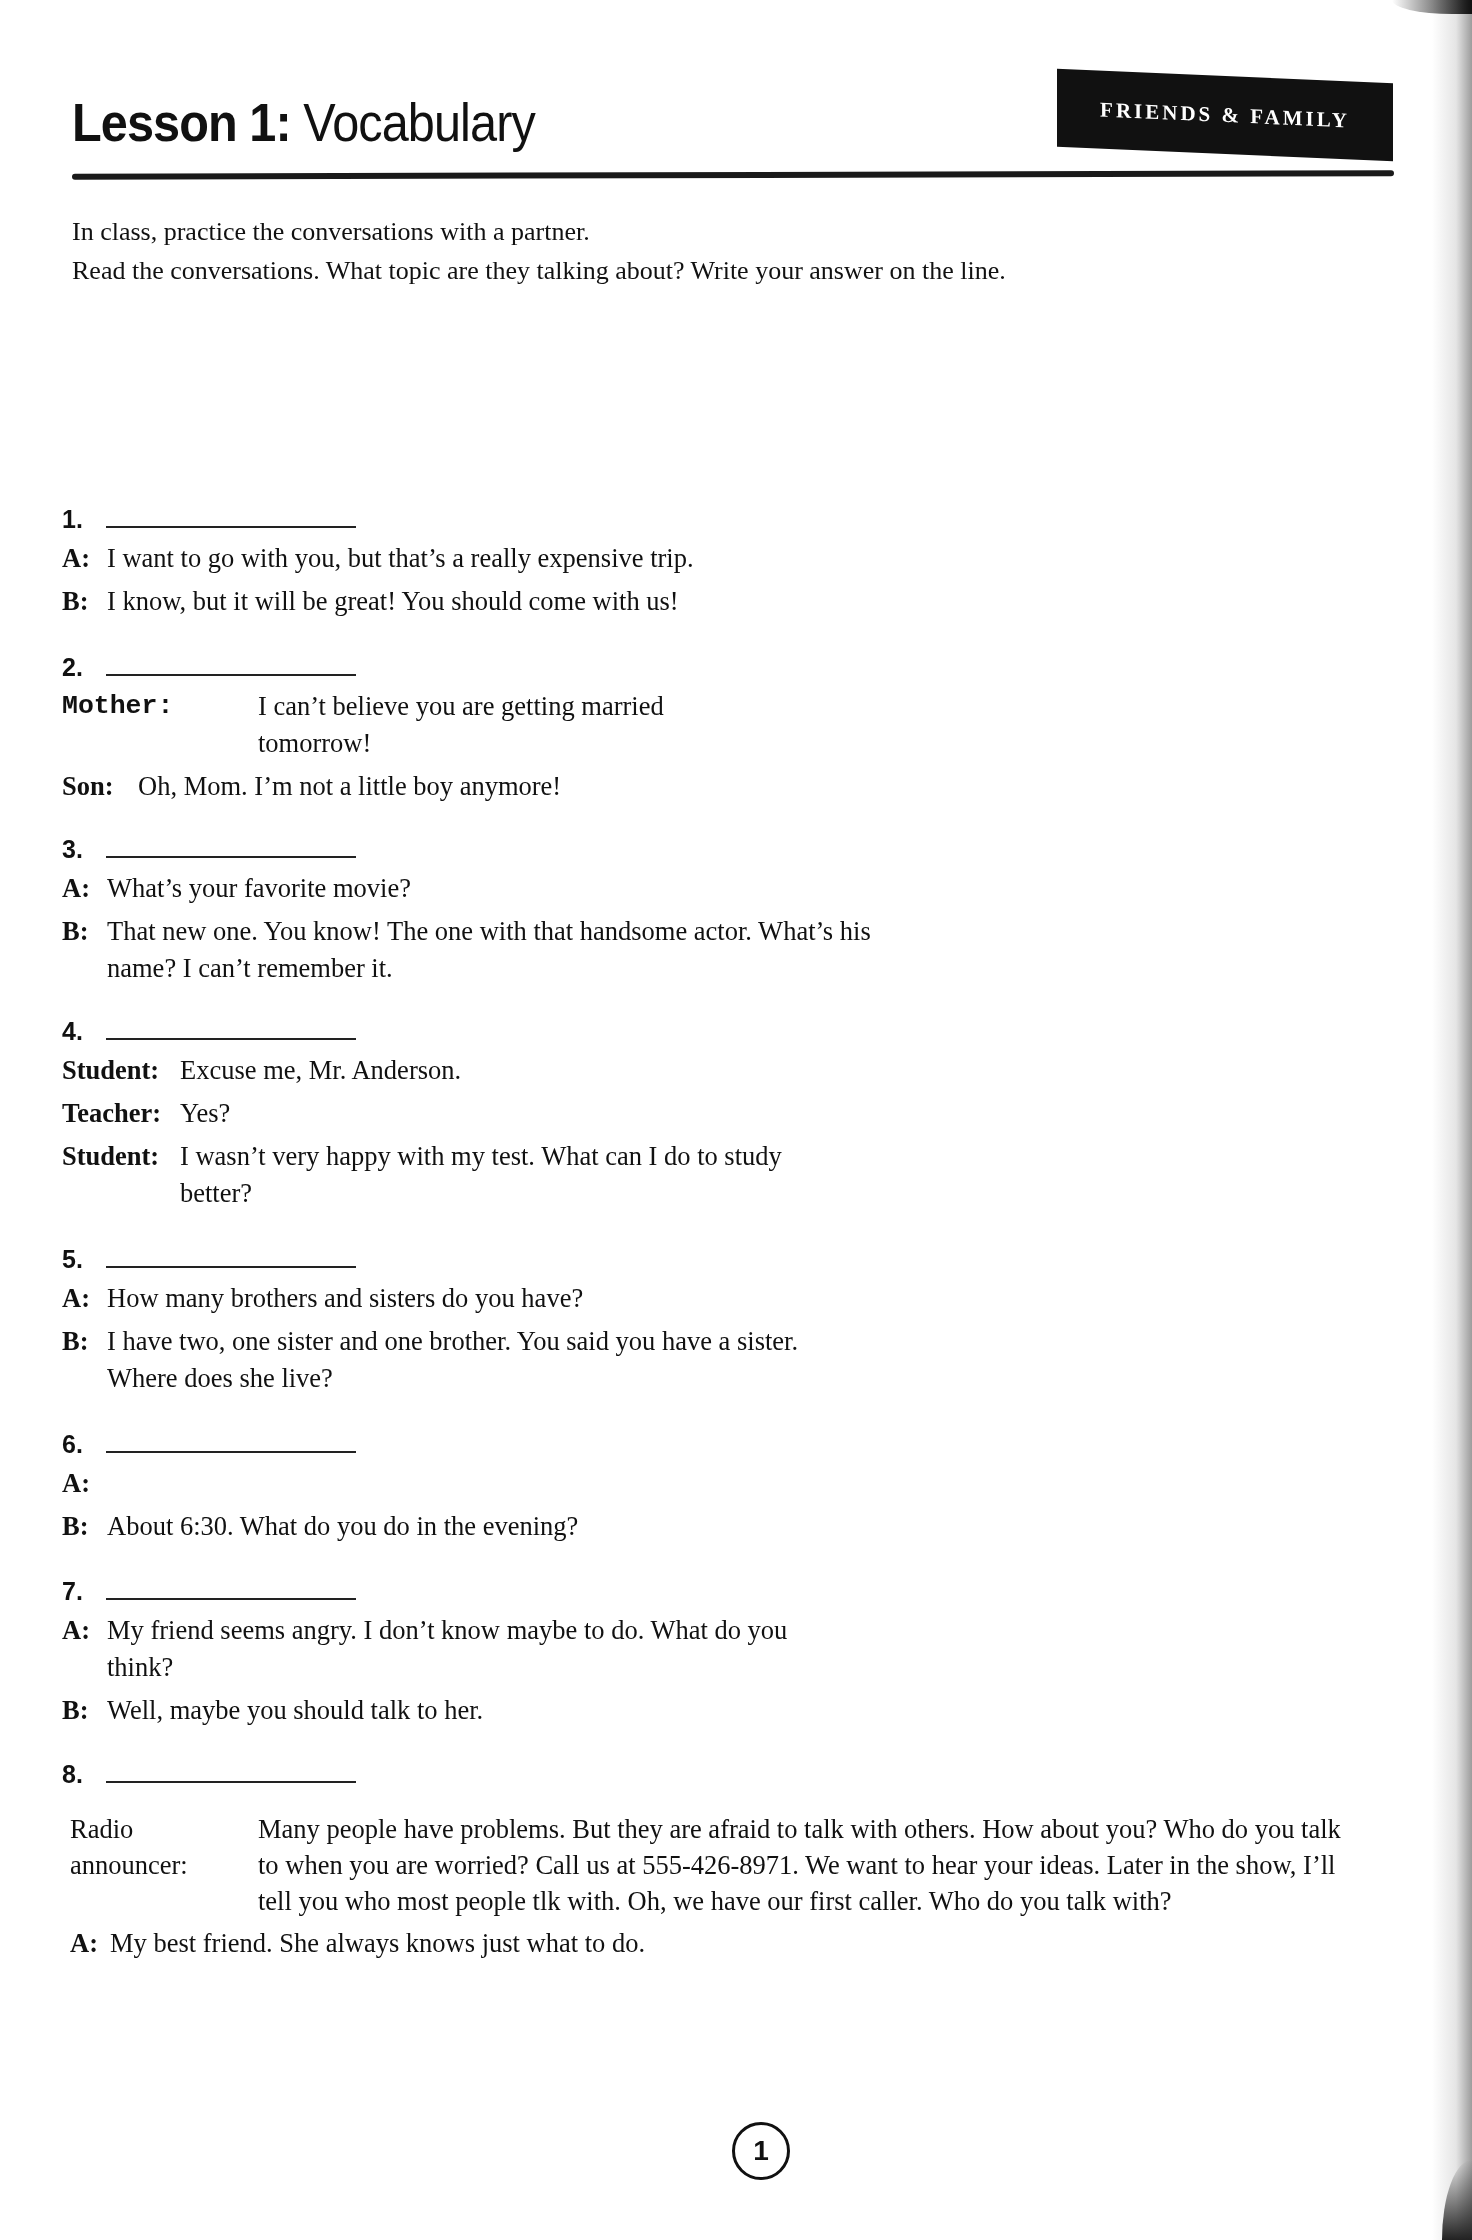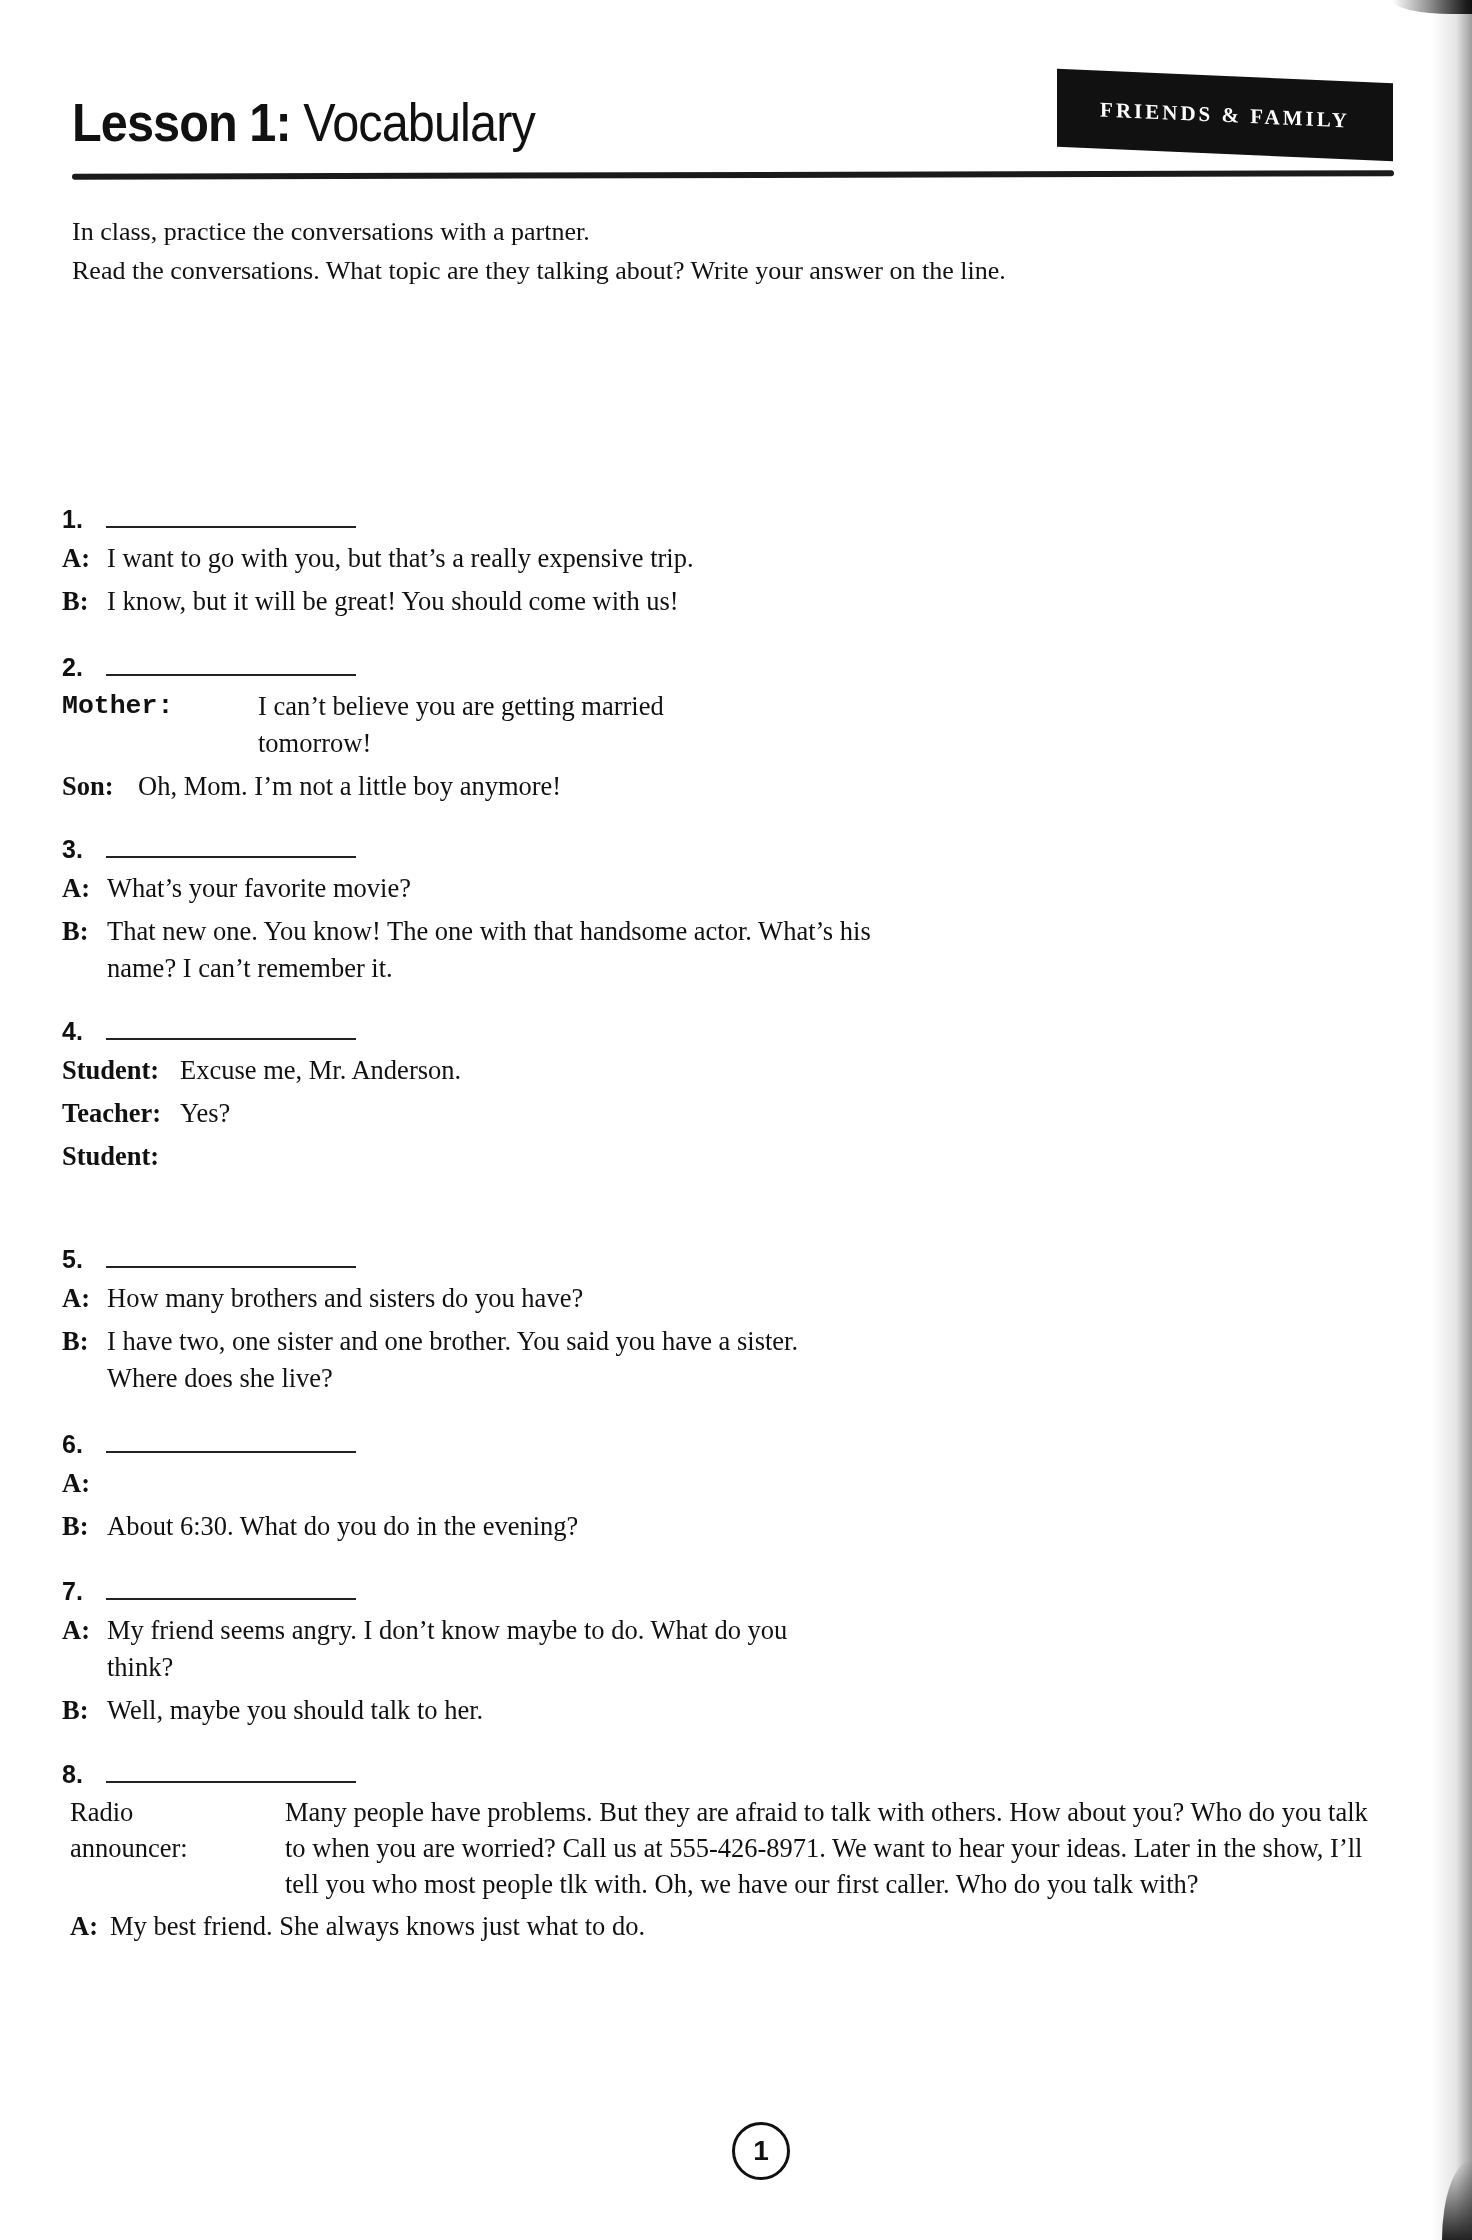--- a/index.html
+++ b/index.html
@@ -166,20 +166,21 @@
     <div class="line">
       <span class="speaker md">Student:</span>
       <span class="speech">Excuse me, Mr. Anderson.</span>
     </div>
     <div class="line">
       <span class="speaker md">Teacher:</span>
       <span class="speech">Yes?</span>
     </div>
     <div class="line">
       <span class="speaker md">Student:</span>
+      <span class="speech" style="width:640px;">I wasn’t very happy with my test. What can I do to study better?</span>
     </div>
   </div>
 
   <div class="item" style="top:1240px;">
     <div class="item-head">
       <span class="item-num">5.</span>
       <span class="answer-line"></span>
     </div>
     <div class="line">
       <span class="speaker sm">A:</span>
@@ -218,21 +219,21 @@
       <span class="speaker sm">B:</span>
       <span class="speech">Well, maybe you should talk to her.</span>
     </div>
   </div>
 
   <div class="item" style="top:1755px;">
     <div class="item-head">
       <span class="item-num">8.</span>
       <span class="answer-line"></span>
     </div>
-    <div class="line" style="margin-top:5px; line-height:36px;gap:27px;">
+    <div class="line" style="margin-top:22px; line-height:36px;">
       <span class="speaker" style="width:196px; font-weight:normal; padding-left:8px; box-sizing:border-box;">
         <span style="display:block;">Radio</span>
         <span style="display:block;">announcer:</span>
       </span>
       <span class="speech w-wide">Many people have problems. But they are afraid to talk with others. How about you? Who do you talk to when you are worried? Call us at 555-426-8971. We want to hear your ideas. Later in the show, I’ll tell you who most people tlk with. Oh, we have our first caller. Who do you talk with?</span>
     </div>
     <div class="line" style="padding-left:8px;">
       <span class="speaker" style="width:40px;">A:</span>
       <span class="speech">My best friend. She always knows just what to do.</span>
     </div>

